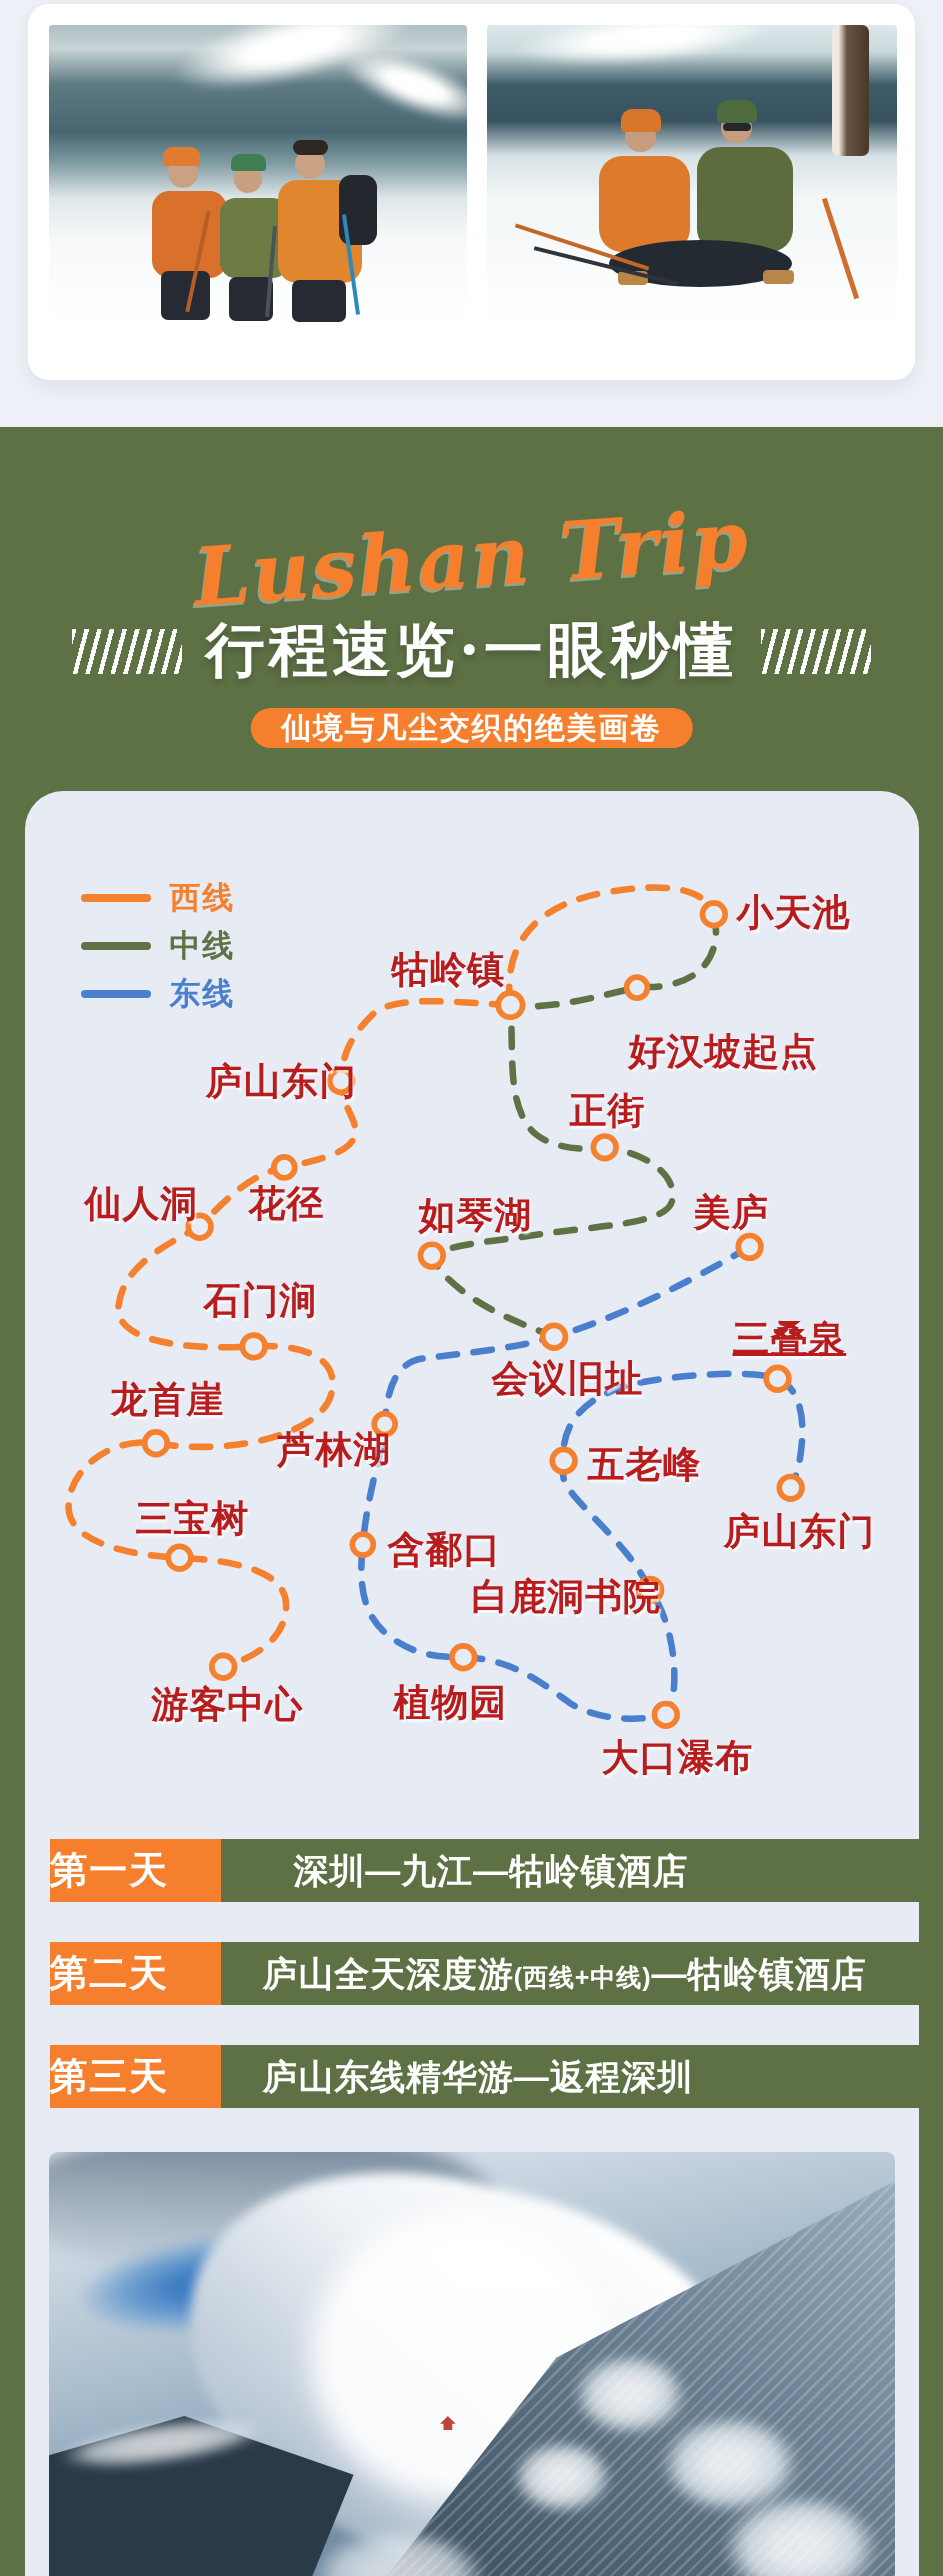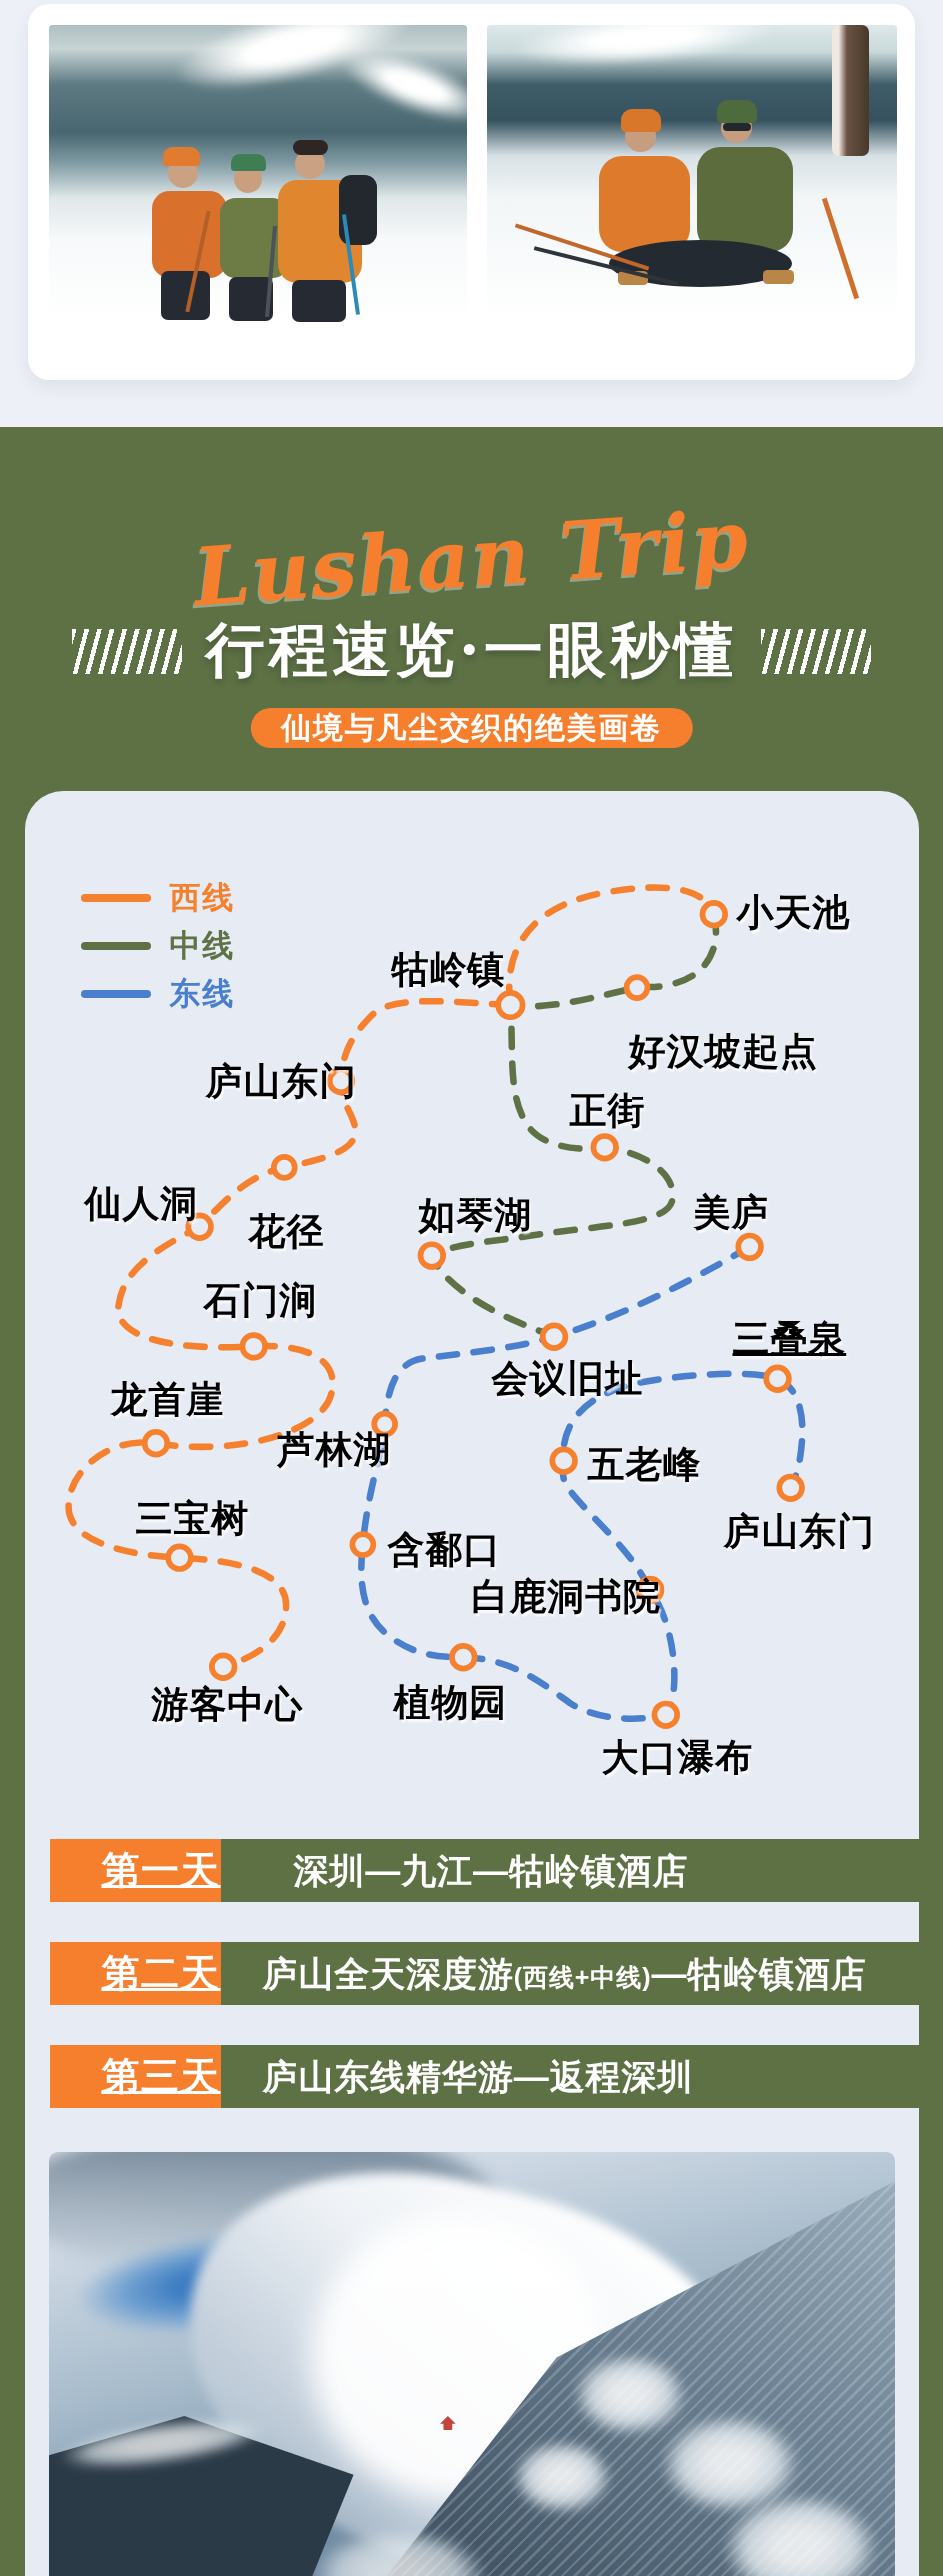--- a/index.html
+++ b/index.html
@@ -24,25 +24,25 @@
 
   
   .big-card{position:absolute;left:24.5px;top:791px;width:894px;height:1887px;background:#e7ebf4;border-radius:38px 38px 0 0;}
 
   .legend{position:absolute;left:56px;top:63px;margin-top:20px;}
   .legend-row{display:flex;align-items:center;height:48px;}
   .legend-swatch{width:70px;height:7.9px;border-radius:4.4px;margin-right:19px;}
   .legend-label{font-size:31px;font-weight:800;letter-spacing:1.7px;}
 
   .map-svg{position:absolute;left:0;top:0;}
-  .mlabel{position:absolute;font-size:37px;font-weight:800;color:#000000;white-space:nowrap;letter-spacing:0.9px;text-shadow:1.7px 2.6px 1.7px rgba(255,255,255,.75);}
+  .mlabel{position:absolute;font-size:37px;font-weight:800;color:#b91c1c;white-space:nowrap;letter-spacing:0.9px;text-shadow:1.7px 2.6px 1.7px rgba(255,255,255,.75);}
 
   
   .day-row{position:absolute;left:25px;width:846px;height:63px;}
-  .day-label{position:absolute;left:0;top:0;width:171px;height:63px;background:#f57f2c;color:#ffffff;font-size:38px;font-weight:800;text-align:right;line-height:63px;letter-spacing:1.7px;text-decoration:underline;}
+  .day-label{position:absolute;left:0;top:0;width:171px;height:63px;background:#f57f2c;color:#ffffff;font-size:38px;font-weight:800;text-align:left;line-height:63px;letter-spacing:1.7px;}
   .day-bar{position:absolute;left:171px;top:0;width:674px;height:63px;background:#5d7145;color:#ffffff;font-size:35px;font-weight:800;line-height:63px;white-space:nowrap;letter-spacing:0.9px;}
   .day-bar .small{font-size:25px;font-weight:700;}
   .pad1{padding-left:73px;}
   .pad2{padding-left:42px;}
 
   
   .bottom-photo{position:absolute;left:24.5px;top:1361px;width:846px;height:489px;border-radius:8.7px;overflow:hidden;background:linear-gradient(168deg,#e6ebf0 0%,#cdd8e3 16%,#a8bccc 38%,#829bb1 58%,#5f7b93 78%,#49637c 100%);}
   .mountain{position:absolute;inset:0;background:linear-gradient(215deg,#9cb0bf 0%,#6d8294 30%,#44586a 62%,#2c3b49 100%);clip-path:polygon(100% 6%,100% 100%,34% 100%,60% 42%);}
   .frost-tex{position:absolute;inset:0;background:repeating-linear-gradient(135deg,rgba(255,255,255,.33) 0 2.6px,rgba(255,255,255,0) 2.6px 8.7px);clip-path:polygon(100% 6%,100% 100%,34% 100%,60% 42%);opacity:.55;}
   .cloudfall{position:absolute;left:131px;top:35px;width:577px;height:384px;background:linear-gradient(205deg,#ffffff 12%,#eef2f6 42%,#c3cfdb 72%,rgba(195,207,219,0));border-radius:48% 52% 38% 62%;transform:rotate(14deg);filter:blur(5.2px);}
@@ -174,21 +174,21 @@
         <span class="legend-label" style="color:#497fcc;">东线</span>
       </div>
     </div>
 
     <div class="mlabel" style="left:712px;top:97px;">小天池</div>
     <div class="mlabel" style="left:367px;top:154px;">牯岭镇</div>
     <div class="mlabel" style="left:604px;top:212px;margin-top:24px;">好汉坡起点</div>
     <div class="mlabel" style="left:181px;top:266px;">庐山东门</div>
     <div class="mlabel" style="left:545px;top:295px;">正街</div>
     <div class="mlabel" style="left:60px;top:388px;">仙人洞</div>
-    <div class="mlabel" style="left:224px;top:388px;margin-top:28px;">花径</div>
+    <div class="mlabel" style="left:224px;top:388px;">花径</div>
     <div class="mlabel" style="left:349px;top:400px;margin-left:45px;">如琴湖</div>
     <div class="mlabel" style="left:669px;top:397px;">美庐</div>
     <div class="mlabel" style="left:179px;top:485px;">石门涧</div>
     <div class="mlabel" style="left:708px;top:523px;text-decoration:underline;">三叠泉</div>
     <div class="mlabel" style="left:467px;top:563px;">会议旧址</div>
     <div class="mlabel" style="left:86px;top:584px;">龙首崖</div>
     <div class="mlabel" style="left:253px;top:634px;">芦林湖</div>
     <div class="mlabel" style="left:563px;top:649px;">五老峰</div>
     <div class="mlabel" style="left:699px;top:716px;">庐山东门</div>
     <div class="mlabel" style="left:111px;top:703px;">三宝树</div>

